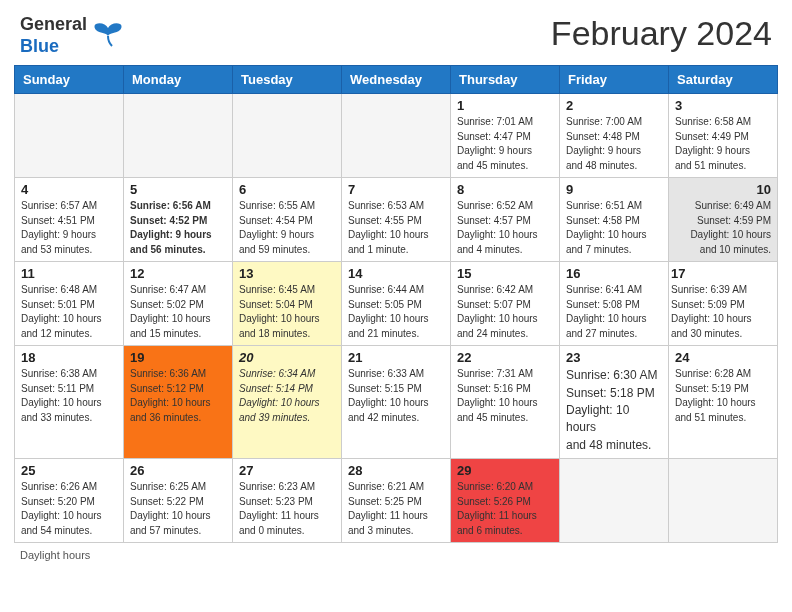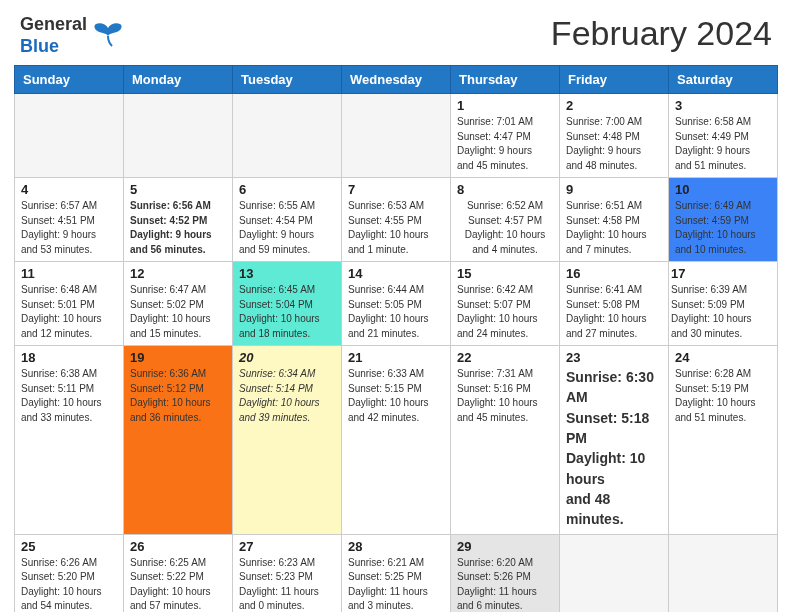--- a/index.html
+++ b/index.html
@@ -115,33 +115,33 @@
           </td>
           <td style="border: 1px solid rgb(204, 204, 204); vertical-align: top; padding: 4px 6px; height: 84px; background: rgb(255, 255, 255); font-size: 10px; color: rgb(51, 51, 51); width: 14.2857%;">
             <div style="font-size: 13px; font-weight: bold; color: rgb(34, 34, 34); margin-bottom: 2px;">7</div>
             <div style="font-size: 10px; color: rgb(51, 51, 51); line-height: 1.45; white-space: pre-line;">Sunrise: 6:53 AM
 Sunset: 4:55 PM
 Daylight: 10 hours
 and 1 minute.</div>
           </td>
           <td style="border: 1px solid rgb(204, 204, 204); vertical-align: top; padding: 4px 6px; height: 84px; background: rgb(255, 255, 255); font-size: 10px; color: rgb(51, 51, 51); width: 14.2857%;">
             <div style="font-size: 13px; font-weight: bold; color: rgb(34, 34, 34); margin-bottom: 2px;">8</div>
-            <div style="font-size: 10px; color: rgb(51, 51, 51); line-height: 1.45; white-space: pre-line; text-align: center;">Sunrise: 6:52 AM
+            <div style="font-size: 10px; color: rgb(51, 51, 51); line-height: 1.45; white-space: pre-line;">Sunrise: 6:52 AM
 Sunset: 4:57 PM
 Daylight: 10 hours
 and 4 minutes.</div>
           </td>
           <td style="border: 1px solid rgb(204, 204, 204); vertical-align: top; padding: 4px 6px; height: 84px; background: rgb(255, 255, 255); font-size: 10px; color: rgb(51, 51, 51); width: 14.2857%;">
             <div style="font-size: 13px; font-weight: bold; color: rgb(34, 34, 34); margin-bottom: 2px;">9</div>
             <div style="font-size: 10px; color: rgb(51, 51, 51); line-height: 1.45; white-space: pre-line;">Sunrise: 6:51 AM
 Sunset: 4:58 PM
 Daylight: 10 hours
 and 7 minutes.</div>
           </td>
-          <td style="border: 1px solid rgb(204, 204, 204); vertical-align: top; padding: 4px 6px; height: 84px; background: #3b82f6; font-size: 10px; color: rgb(51, 51, 51); width: 14.2857%;">
+          <td style="border: 1px solid rgb(204, 204, 204); vertical-align: top; padding: 4px 6px; height: 84px; background: #e5e5e5; font-size: 10px; color: rgb(51, 51, 51); width: 14.2857%; text-align: right;">
             <div style="font-size: 13px; font-weight: bold; color: rgb(34, 34, 34); margin-bottom: 2px;">10</div>
             <div style="font-size: 10px; color: rgb(51, 51, 51); line-height: 1.45; white-space: pre-line;">Sunrise: 6:49 AM
 Sunset: 4:59 PM
 Daylight: 10 hours
 and 10 minutes.</div>
           </td>
         </tr>
         <tr>
           <td style="border: 1px solid rgb(204, 204, 204); vertical-align: top; padding: 4px 6px; height: 84px; background: rgb(255, 255, 255); font-size: 10px; color: rgb(51, 51, 51); width: 14.2857%;">
             <div style="font-size: 13px; font-weight: bold; color: rgb(34, 34, 34); margin-bottom: 2px;">11</div>
@@ -150,21 +150,21 @@
 Daylight: 10 hours
 and 12 minutes.</div>
           </td>
           <td style="border: 1px solid rgb(204, 204, 204); vertical-align: top; padding: 4px 6px; height: 84px; background: rgb(255, 255, 255); font-size: 10px; color: rgb(51, 51, 51); width: 14.2857%;">
             <div style="font-size: 13px; font-weight: bold; color: rgb(34, 34, 34); margin-bottom: 2px;">12</div>
             <div style="font-size: 10px; color: rgb(51, 51, 51); line-height: 1.45; white-space: pre-line;">Sunrise: 6:47 AM
 Sunset: 5:02 PM
 Daylight: 10 hours
 and 15 minutes.</div>
           </td>
-          <td style="border: 1px solid rgb(204, 204, 204); vertical-align: top; padding: 4px 6px; height: 84px; background: #5eead4; font-size: 10px; color: rgb(51, 51, 51); width: 14.2857%;">
+          <td style="border: 1px solid rgb(204, 204, 204); vertical-align: top; padding: 4px 6px; height: 84px; background: #fef9c3; font-size: 10px; color: rgb(51, 51, 51); width: 14.2857%;">
             <div style="font-size: 13px; font-weight: bold; color: rgb(34, 34, 34); margin-bottom: 2px;">13</div>
             <div style="font-size: 10px; color: rgb(51, 51, 51); line-height: 1.45; white-space: pre-line;">Sunrise: 6:45 AM
 Sunset: 5:04 PM
 Daylight: 10 hours
 and 18 minutes.</div>
           </td>
           <td style="border: 1px solid rgb(204, 204, 204); vertical-align: top; padding: 4px 6px; height: 84px; background: rgb(255, 255, 255); font-size: 10px; color: rgb(51, 51, 51); width: 14.2857%;">
             <div style="font-size: 13px; font-weight: bold; color: rgb(34, 34, 34); margin-bottom: 2px;">14</div>
             <div style="font-size: 10px; color: rgb(51, 51, 51); line-height: 1.45; white-space: pre-line;">Sunrise: 6:44 AM
 Sunset: 5:05 PM
@@ -224,21 +224,21 @@
           </td>
           <td style="border: 1px solid rgb(204, 204, 204); vertical-align: top; padding: 4px 6px; height: 84px; background: rgb(255, 255, 255); font-size: 10px; color: rgb(51, 51, 51); width: 14.2857%;">
             <div style="font-size: 13px; font-weight: bold; color: rgb(34, 34, 34); margin-bottom: 2px;">22</div>
             <div style="font-size: 10px; color: rgb(51, 51, 51); line-height: 1.45; white-space: pre-line;">Sunrise: 7:31 AM
 Sunset: 5:16 PM
 Daylight: 10 hours
 and 45 minutes.</div>
           </td>
           <td style="border: 1px solid rgb(204, 204, 204); vertical-align: top; padding: 4px 6px; height: 84px; background: rgb(255, 255, 255); font-size: 10px; color: rgb(51, 51, 51); width: 14.2857%;">
             <div style="font-size: 13px; font-weight: bold; color: rgb(34, 34, 34); margin-bottom: 2px;">23</div>
-            <div style="font-size: 14px; color: rgb(51, 51, 51); line-height: 1.45; white-space: pre-line; font-weight: bold;">Sunrise: 6:30 AM
+            <div style="font-size: 12px; color: rgb(51, 51, 51); line-height: 1.45; white-space: pre-line;">Sunrise: 6:30 AM
 Sunset: 5:18 PM
 Daylight: 10 hours
 and 48 minutes.</div>
           </td>
           <td style="border: 1px solid rgb(204, 204, 204); vertical-align: top; padding: 4px 6px; height: 84px; background: rgb(255, 255, 255); font-size: 10px; color: rgb(51, 51, 51); width: 14.2857%;">
             <div style="font-size: 13px; font-weight: bold; color: rgb(34, 34, 34); margin-bottom: 2px;">24</div>
             <div style="font-size: 10px; color: rgb(51, 51, 51); line-height: 1.45; white-space: pre-line;">Sunrise: 6:28 AM
 Sunset: 5:19 PM
 Daylight: 10 hours
 and 51 minutes.</div>
@@ -266,21 +266,21 @@
 Daylight: 11 hours
 and 0 minutes.</div>
           </td>
           <td style="border: 1px solid rgb(204, 204, 204); vertical-align: top; padding: 4px 6px; height: 84px; background: rgb(255, 255, 255); font-size: 10px; color: rgb(51, 51, 51); width: 14.2857%;">
             <div style="font-size: 13px; font-weight: bold; color: rgb(34, 34, 34); margin-bottom: 2px;">28</div>
             <div style="font-size: 10px; color: rgb(51, 51, 51); line-height: 1.45; white-space: pre-line;">Sunrise: 6:21 AM
 Sunset: 5:25 PM
 Daylight: 11 hours
 and 3 minutes.</div>
           </td>
-          <td style="border: 1px solid rgb(204, 204, 204); vertical-align: top; padding: 4px 6px; height: 84px; background: #e5e5e5; font-size: 10px; color: rgb(51, 51, 51); width: 14.2857%;">
+          <td style="border: 1px solid rgb(204, 204, 204); vertical-align: top; padding: 4px 6px; height: 84px; background: #ef4444; font-size: 10px; color: rgb(51, 51, 51); width: 14.2857%;">
             <div style="font-size: 13px; font-weight: bold; color: rgb(34, 34, 34); margin-bottom: 2px;">29</div>
             <div style="font-size: 10px; color: rgb(51, 51, 51); line-height: 1.45; white-space: pre-line;">Sunrise: 6:20 AM
 Sunset: 5:26 PM
 Daylight: 11 hours
 and 6 minutes.</div>
           </td>
           <td style="border: 1px solid rgb(204, 204, 204); vertical-align: top; padding: 4px 6px; height: 84px; background: rgb(245, 245, 245); font-size: 10px; color: rgb(51, 51, 51); width: 14.2857%;"></td>
           <td style="border: 1px solid rgb(204, 204, 204); vertical-align: top; padding: 4px 6px; height: 84px; background: rgb(245, 245, 245); font-size: 10px; color: rgb(51, 51, 51); width: 14.2857%;"></td>
         </tr>
       </tbody>

